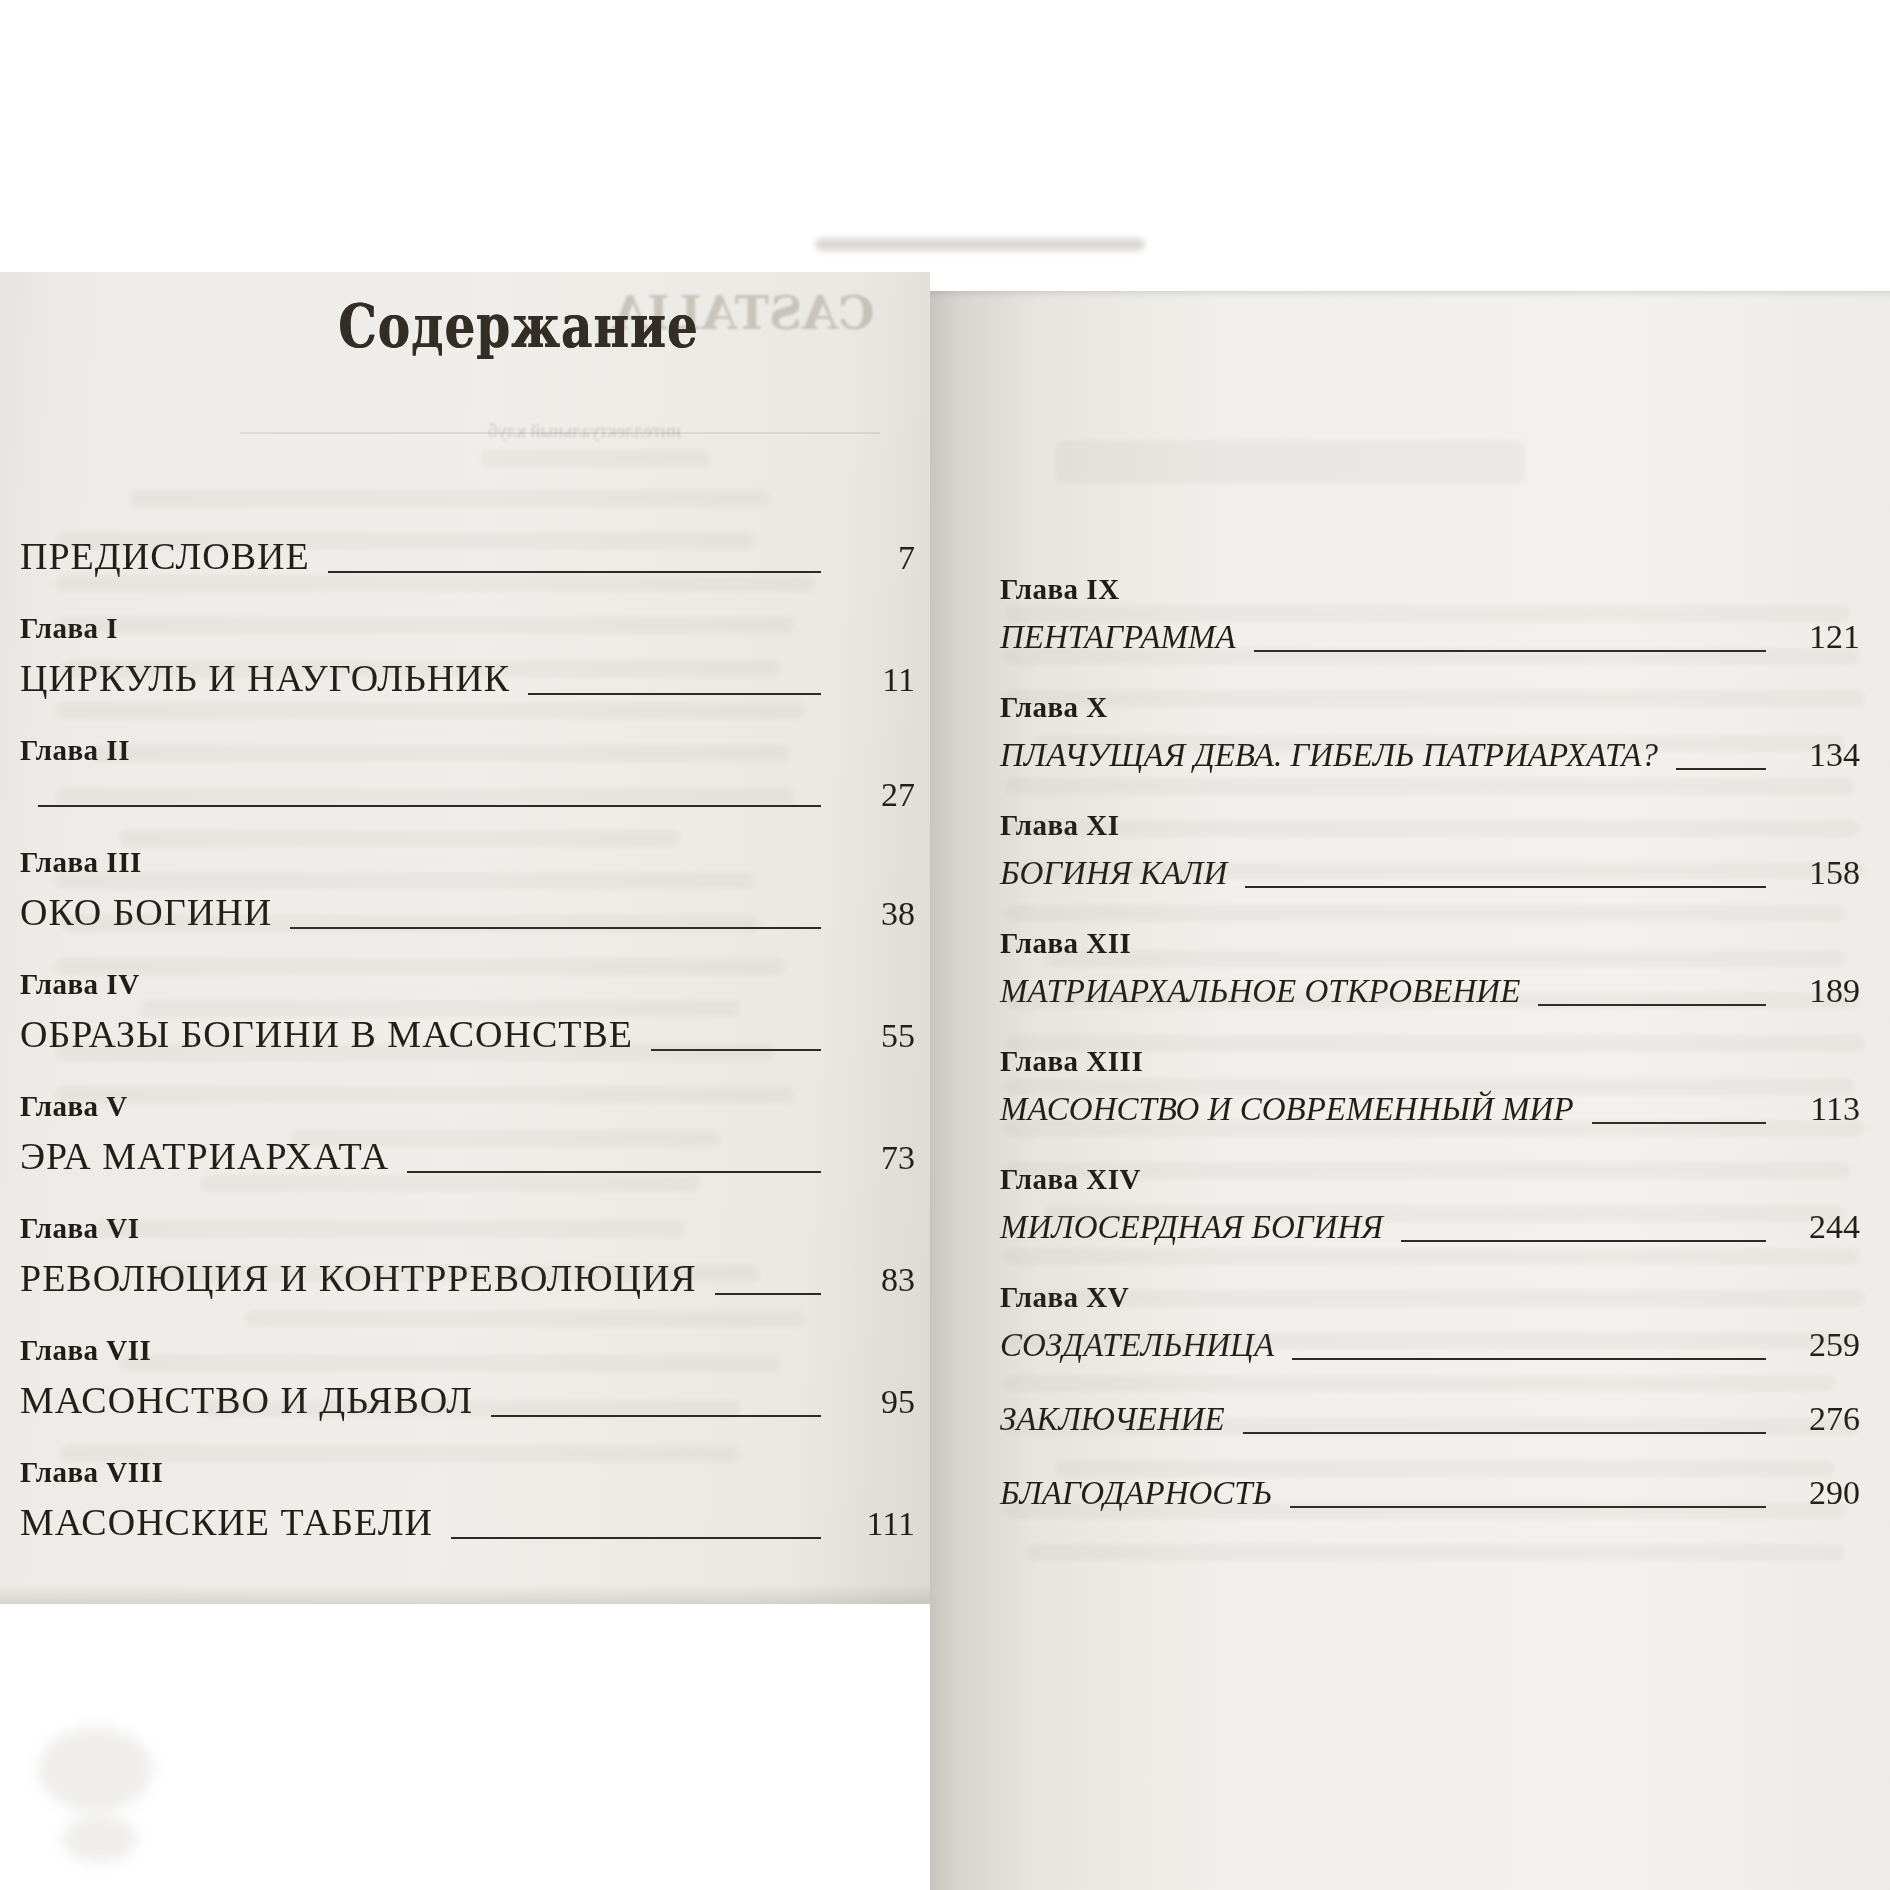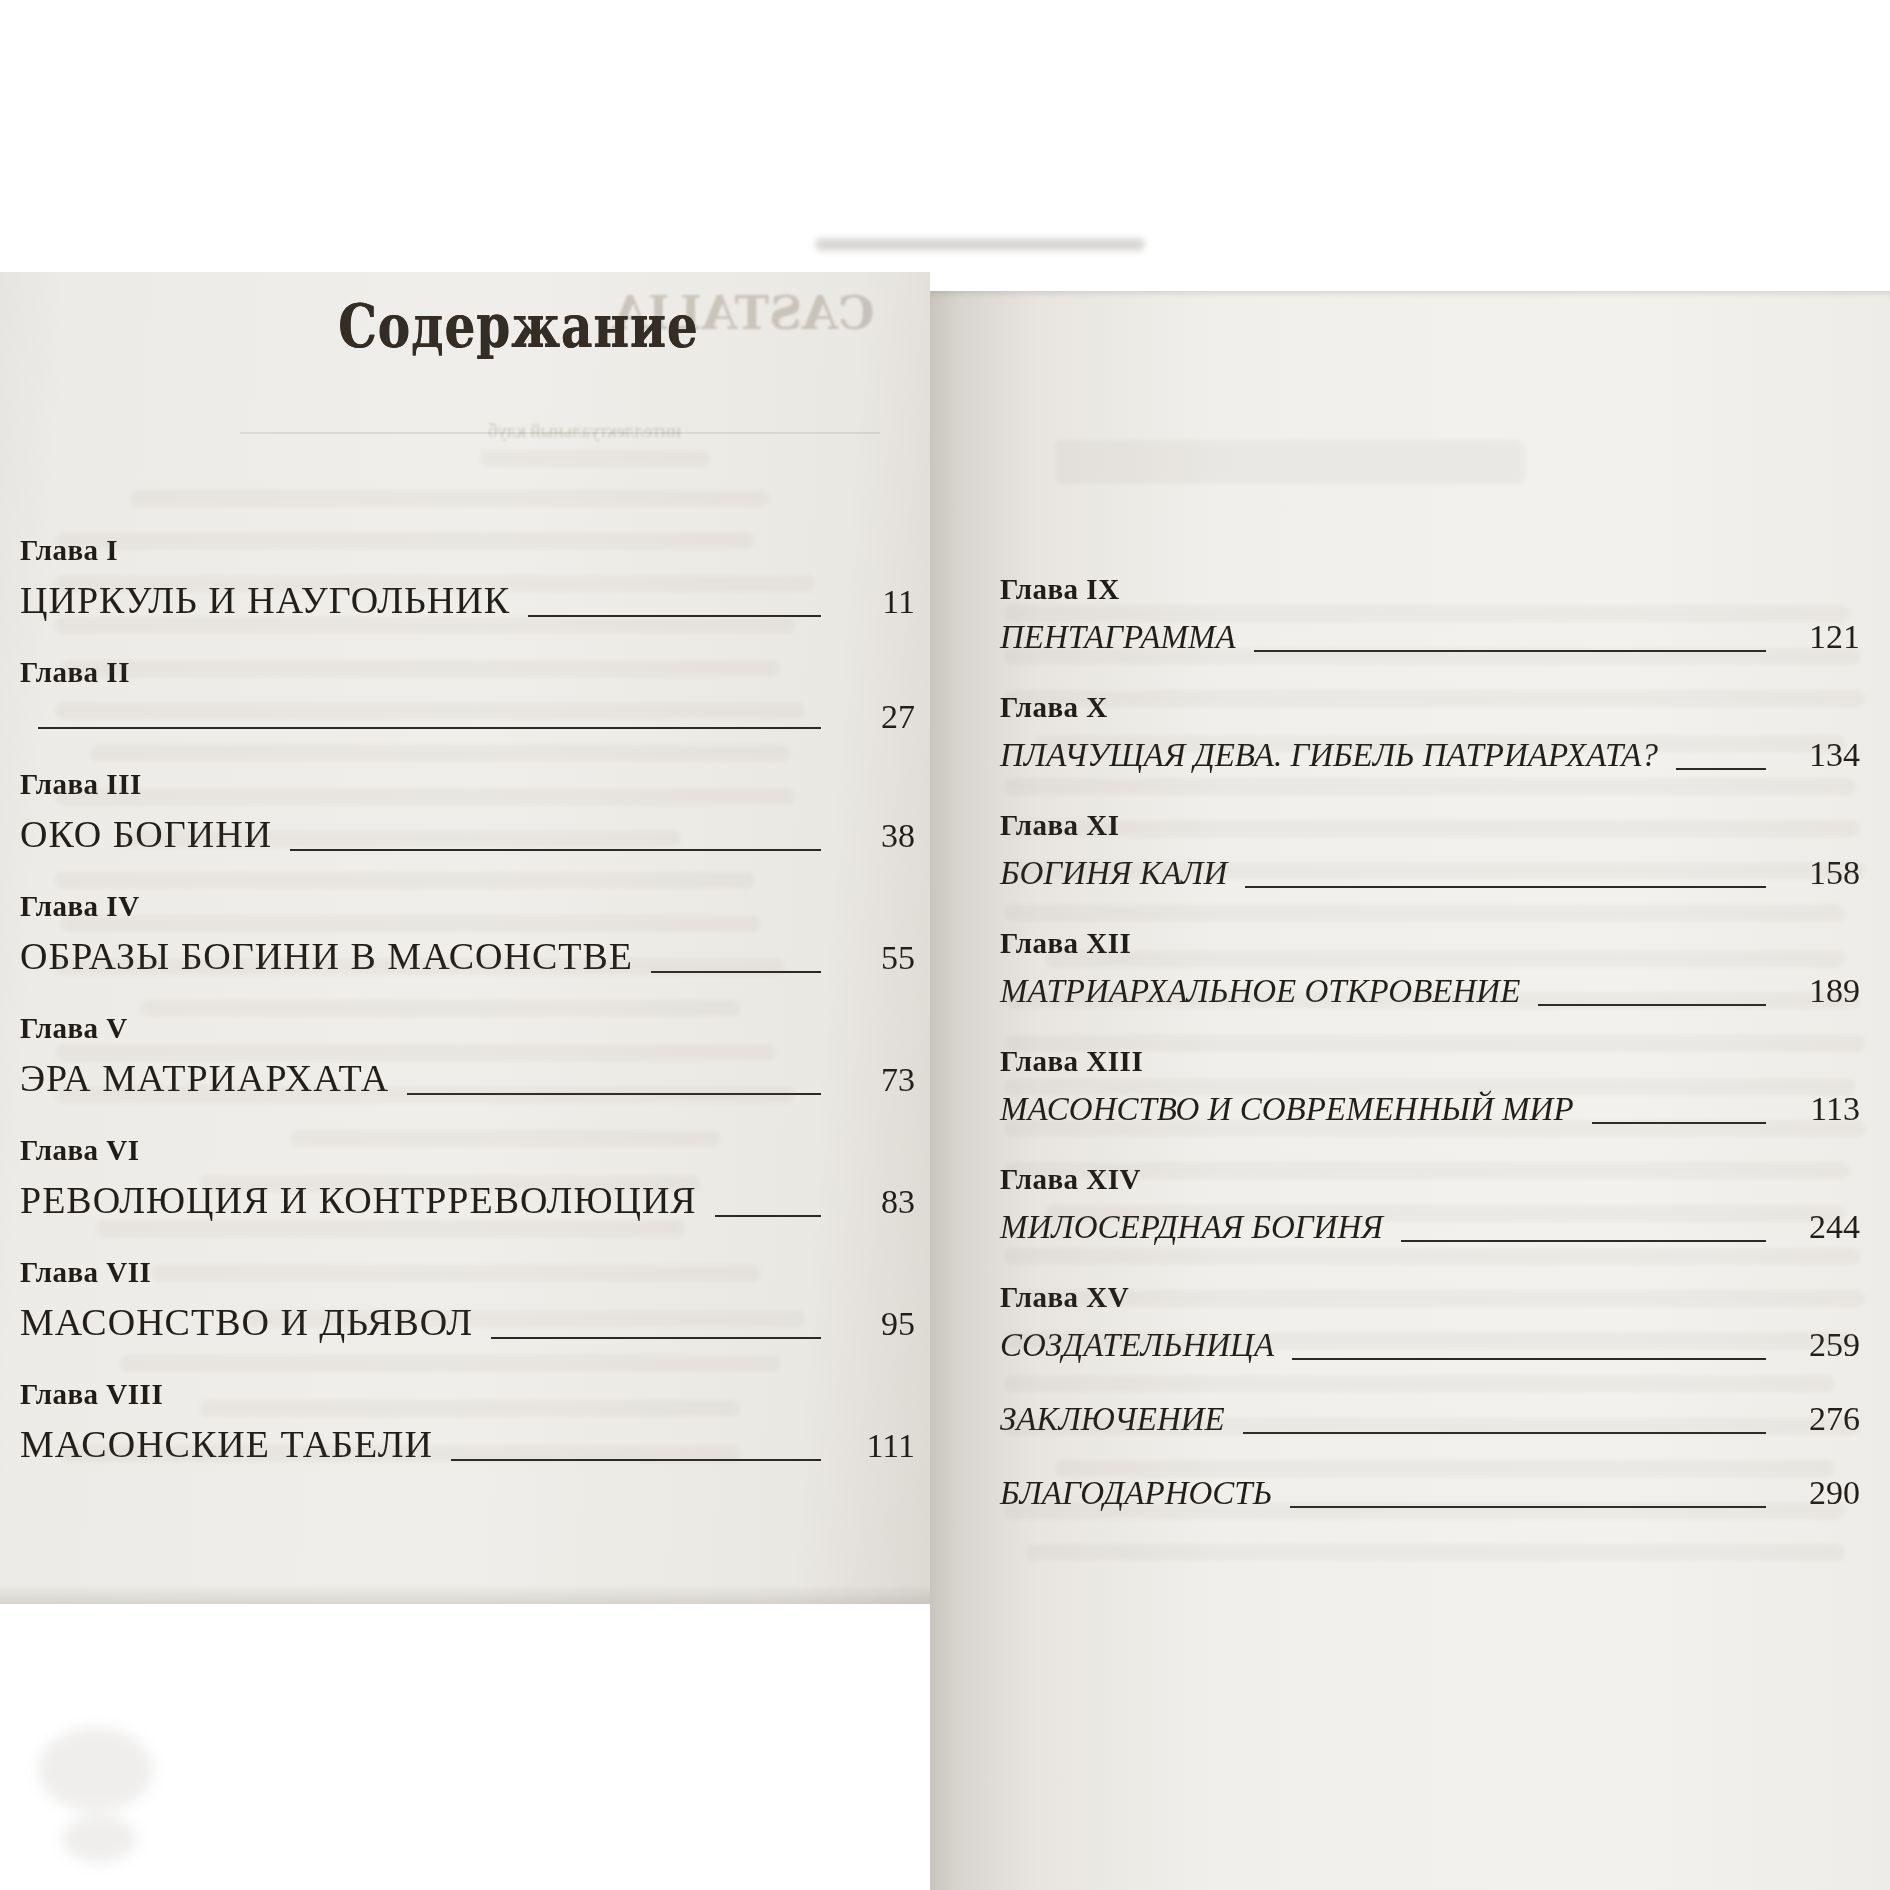--- a/index.html
+++ b/index.html
@@ -113,20 +113,28 @@
   <div class="page left">
 
     <div class="ghost-publisher">CASTALIA</div>
     <div class="ghost-club">интеллектуальный клуб</div>
     <div class="ghost-rule"></div>
 
     <div class="toc-title">Содержание</div>
 
     <div class="toc toc-left">
 
+        <div class="entry">
+
+          <div class="row">
+            <span class="title">ПРЕДИСЛОВИЕ</span>
+            <span class="leader"></span>
+            <span class="num">7</span>
+          </div>
+        </div>
 
         <div class="entry">
           <div class="label">Глава I</div>
           <div class="row">
             <span class="title">ЦИРКУЛЬ И НАУГОЛЬНИК</span>
             <span class="leader"></span>
             <span class="num">11</span>
           </div>
         </div>
 

